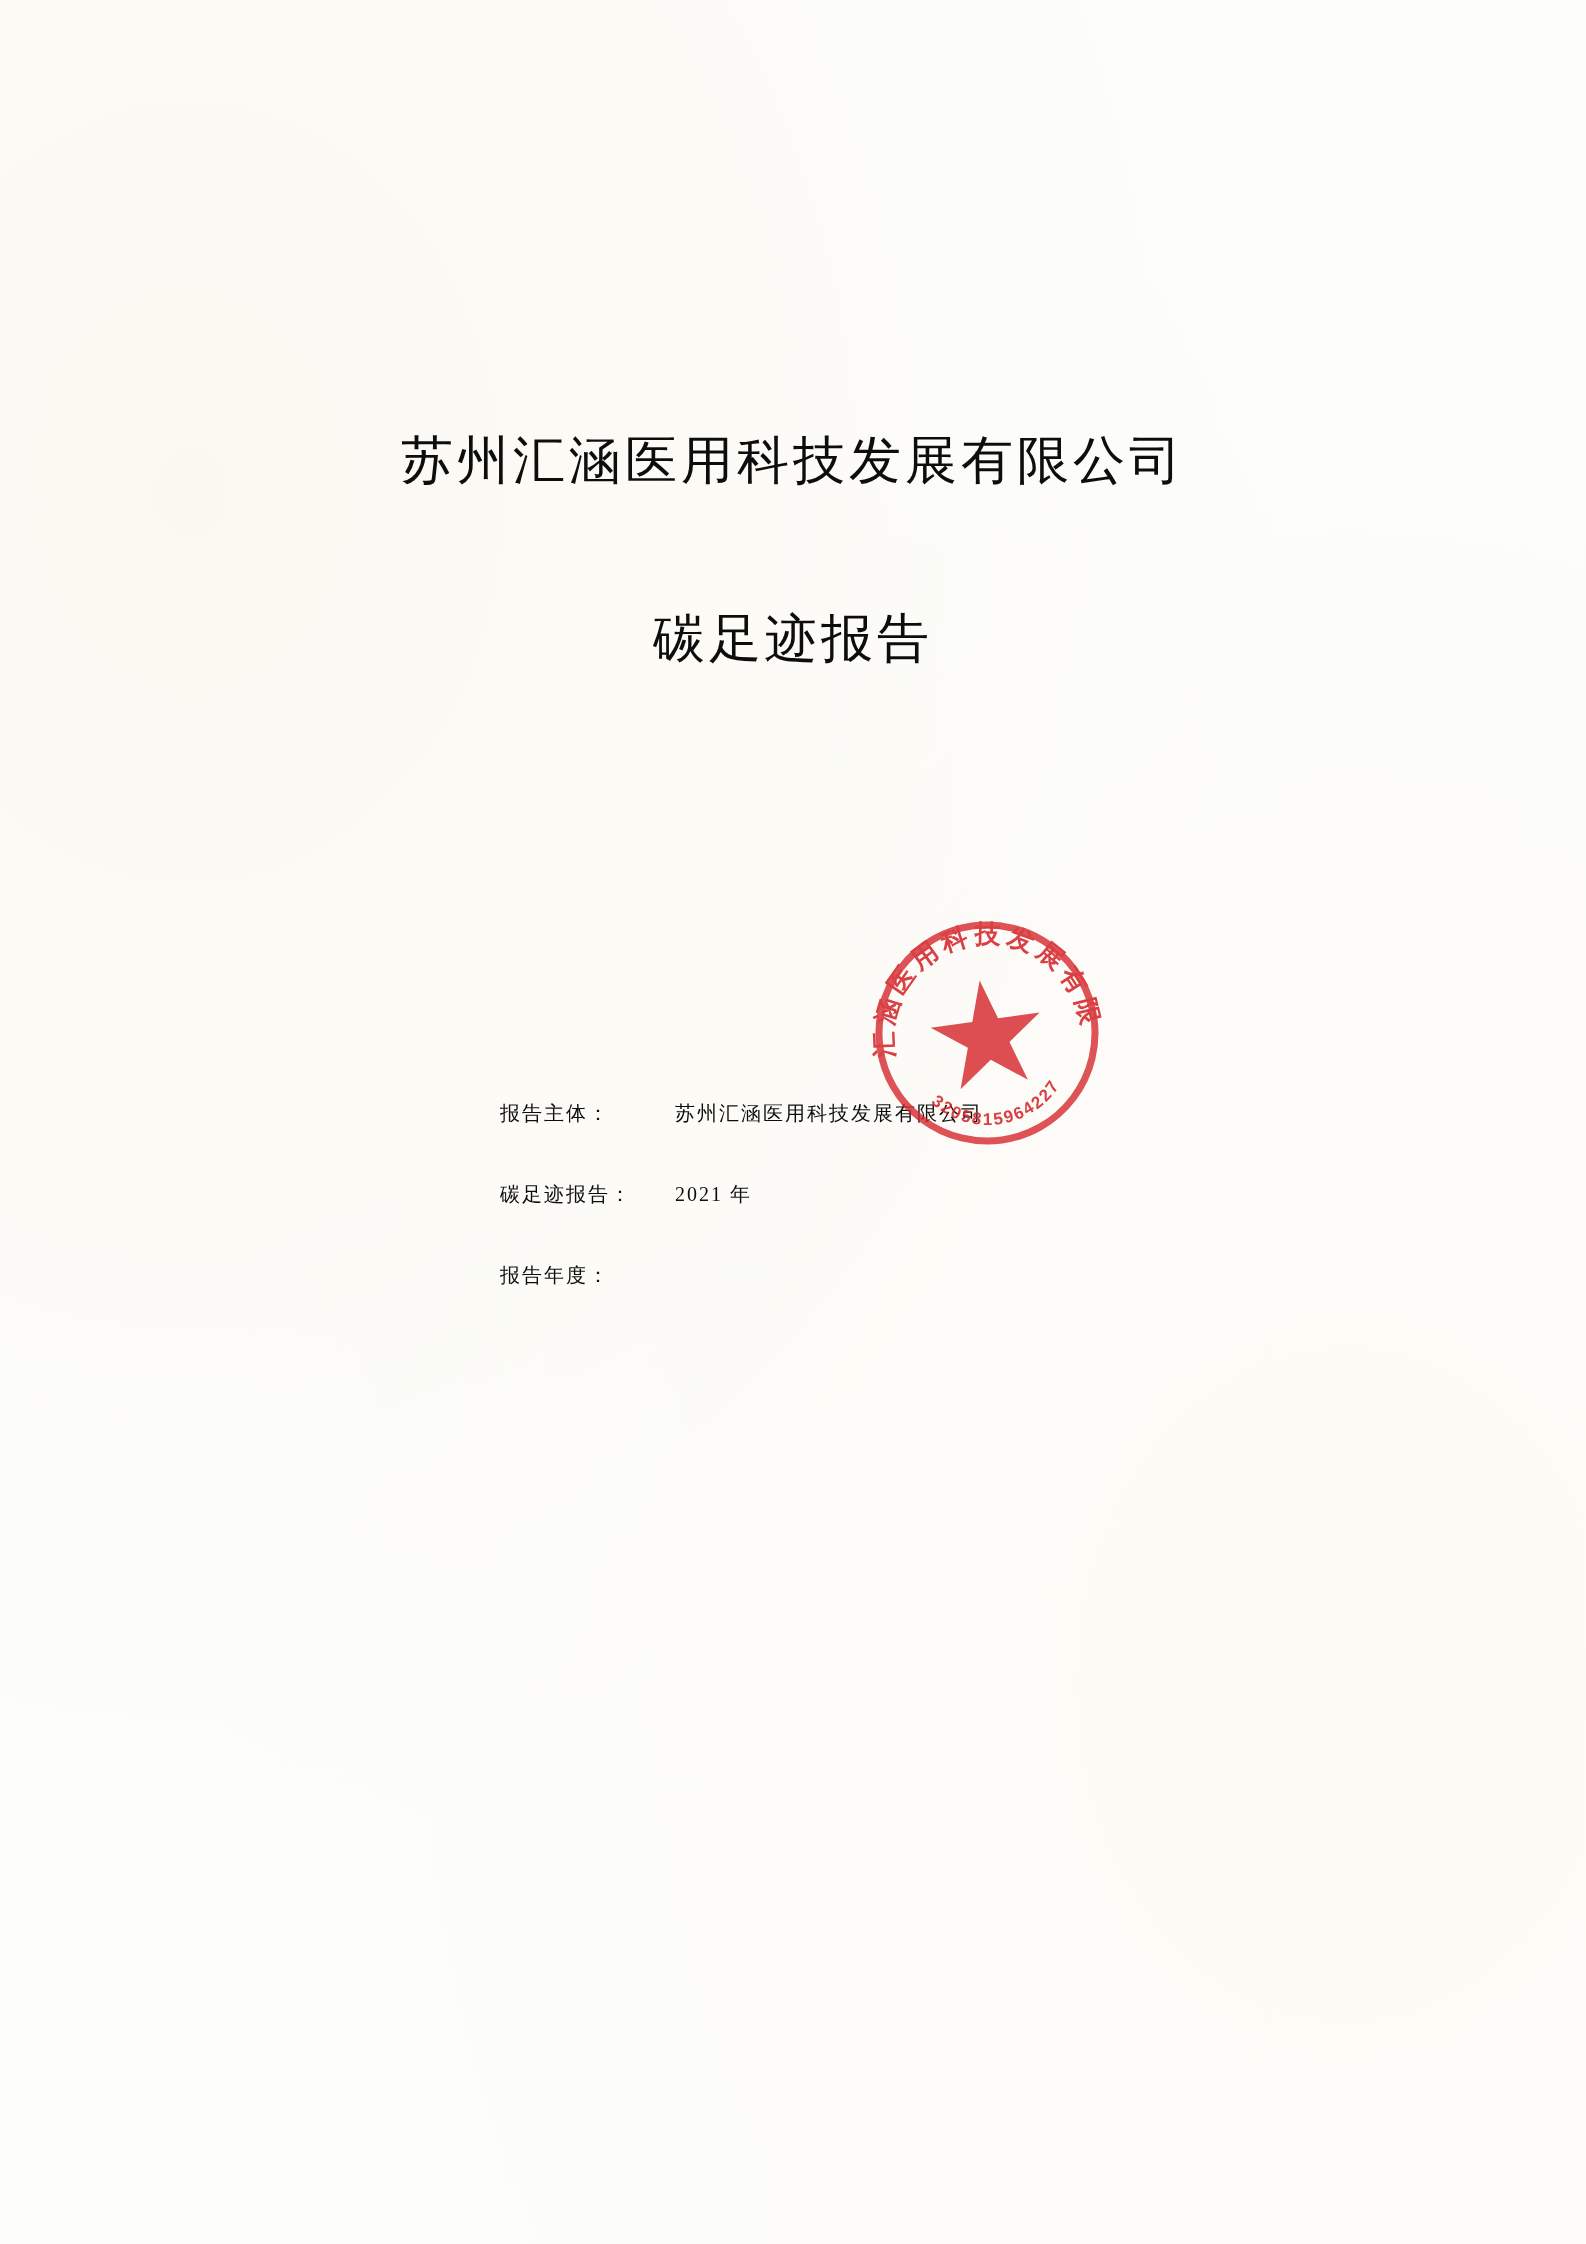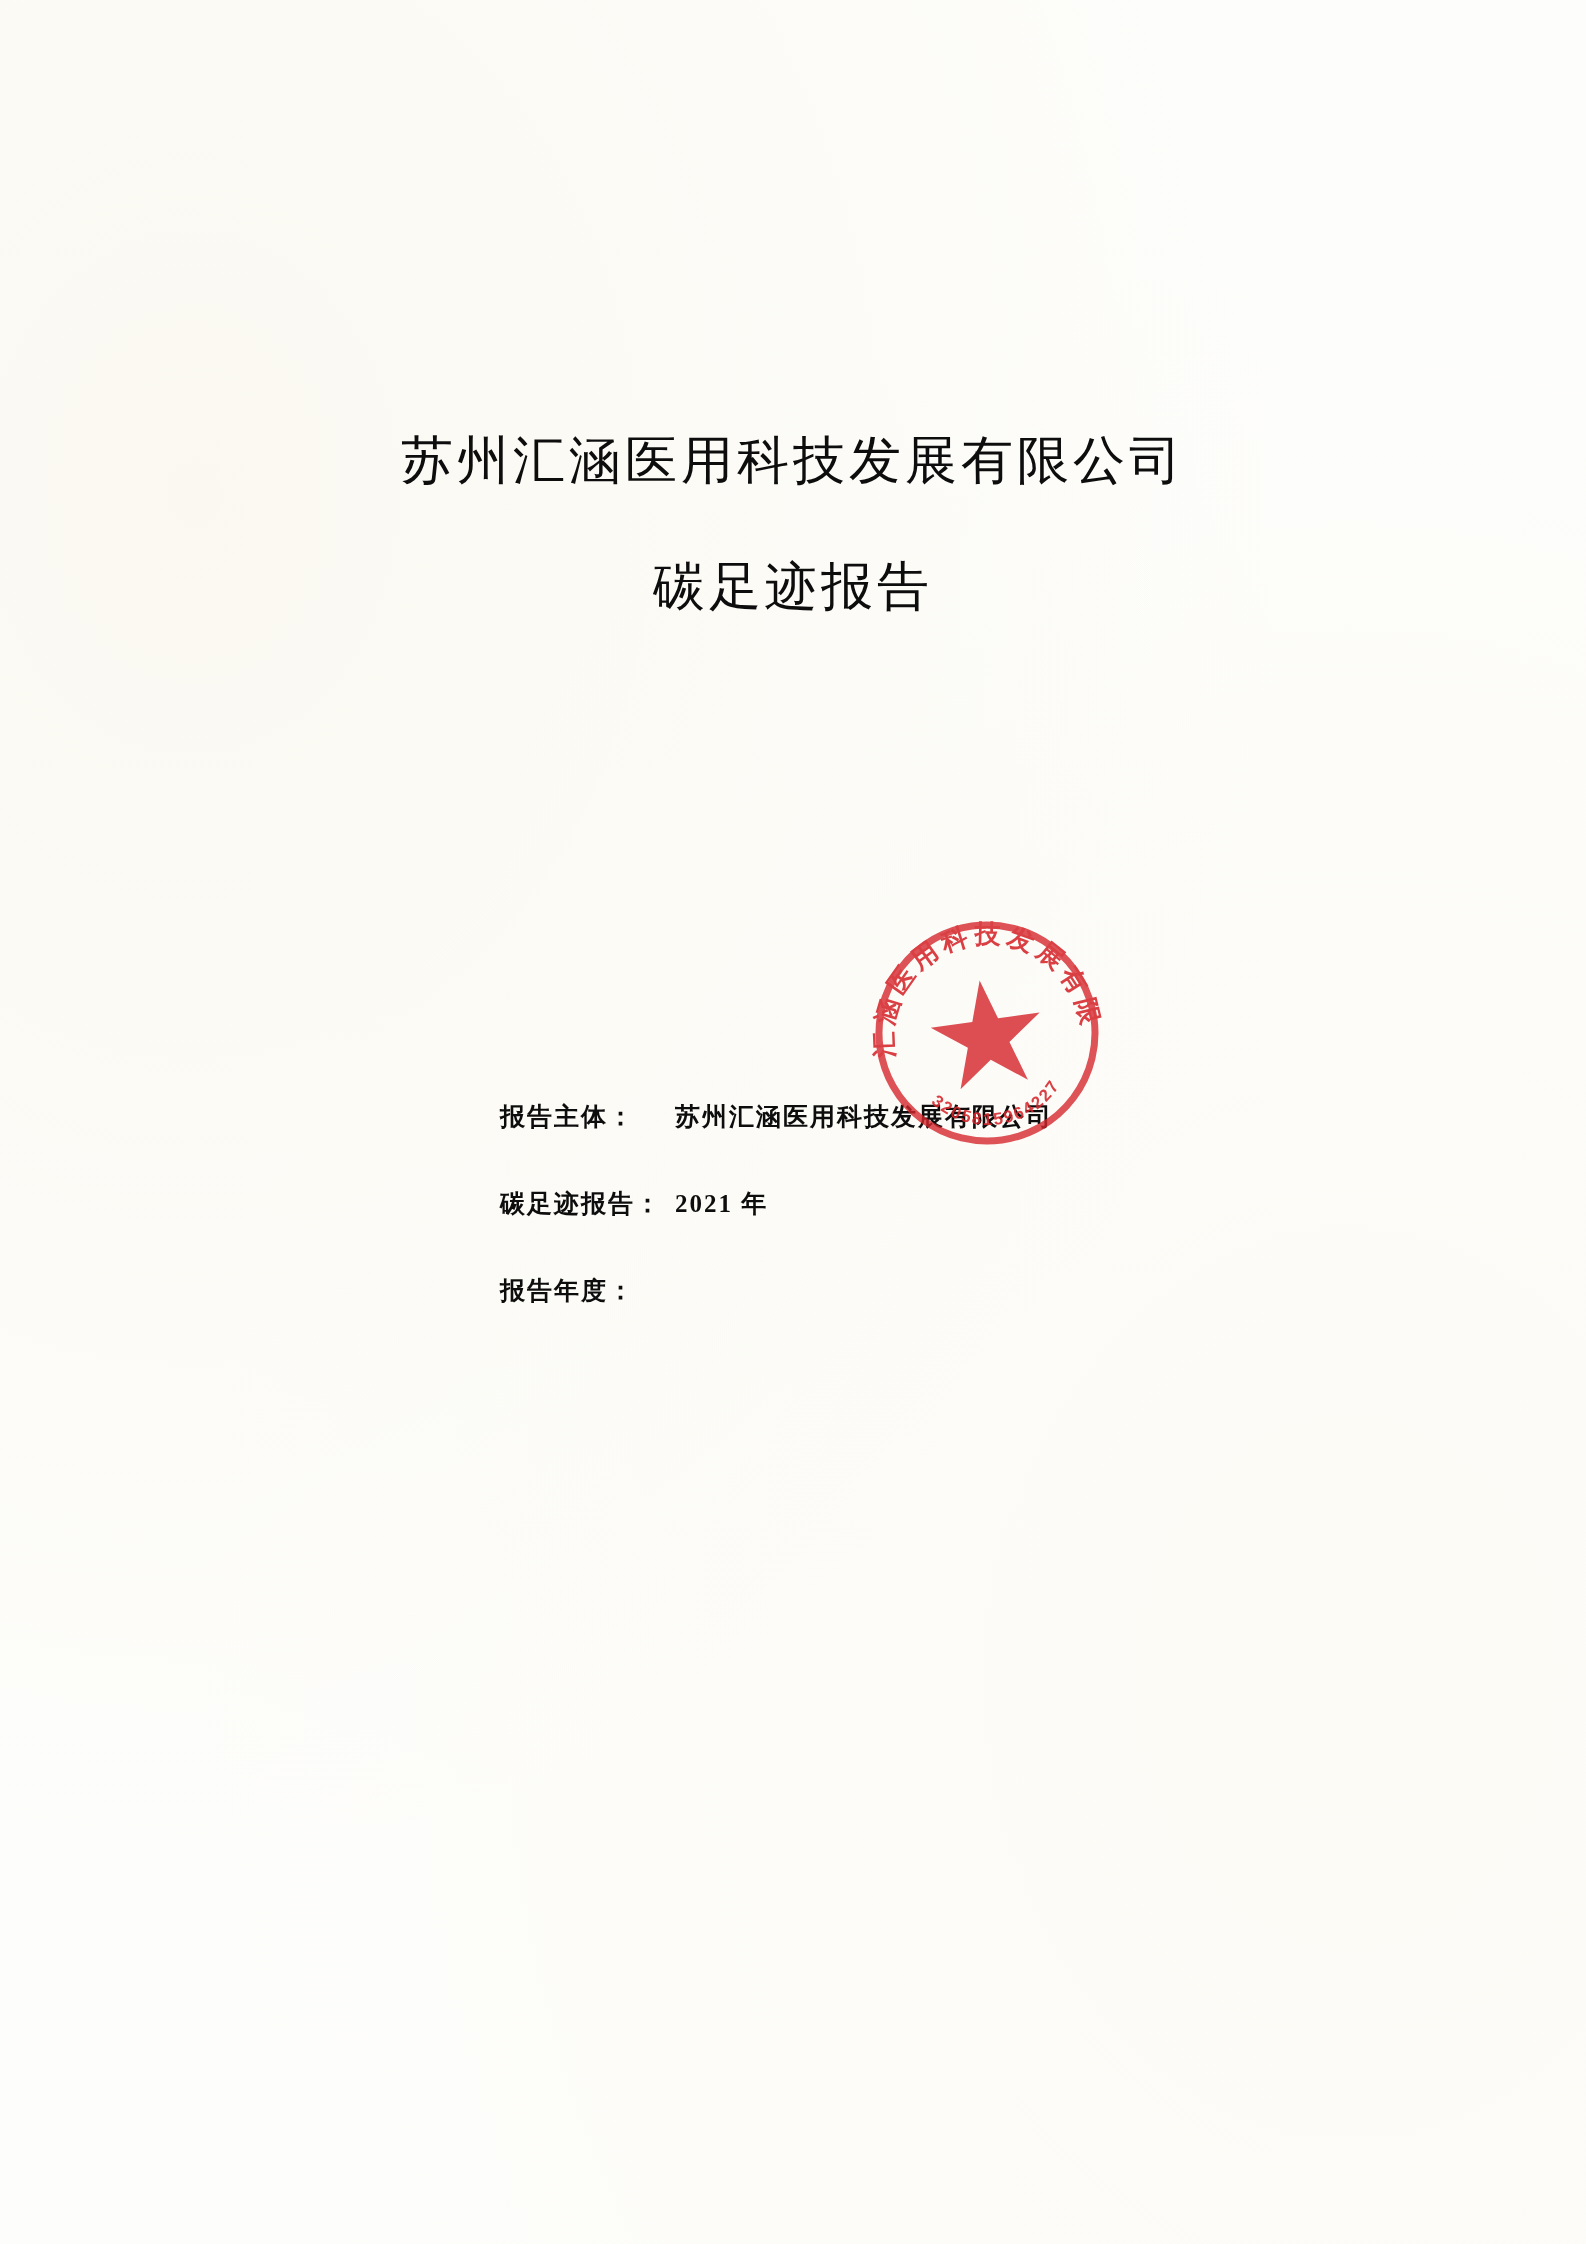--- a/index.html
+++ b/index.html
@@ -34,43 +34,42 @@
     text-align: center;
   }
   .doc-title-line1 {
     font-size: 52px;
     letter-spacing: 4px;
     line-height: 1.2;
     font-weight: 400;
     color: #0d0d0d;
   }
   .doc-title-line2 {
-    margin-top: 64px;
+    margin-top: 116px;
     font-size: 52px;
     letter-spacing: 4px;
     line-height: 1.2;
     font-weight: 400;
     color: #0d0d0d;
   }
 
   
   .meta-block {
     position: absolute;
     left: 500px;
     top: 1100px;
     width: 760px;
   }
   .meta-row {
     display: flex;
     align-items: flex-start;
     margin-bottom: 54px;
-    font-size: 25px;
+    font-size: 20px;
     letter-spacing: 2px;
     color: #0d0d0d;
-    font-weight: bold;
   }
   .meta-label {
     width: 175px;
     flex: 0 0 auto;
     white-space: nowrap;
   }
   .meta-value {
     flex: 1 1 auto;
     white-space: nowrap;
   }

